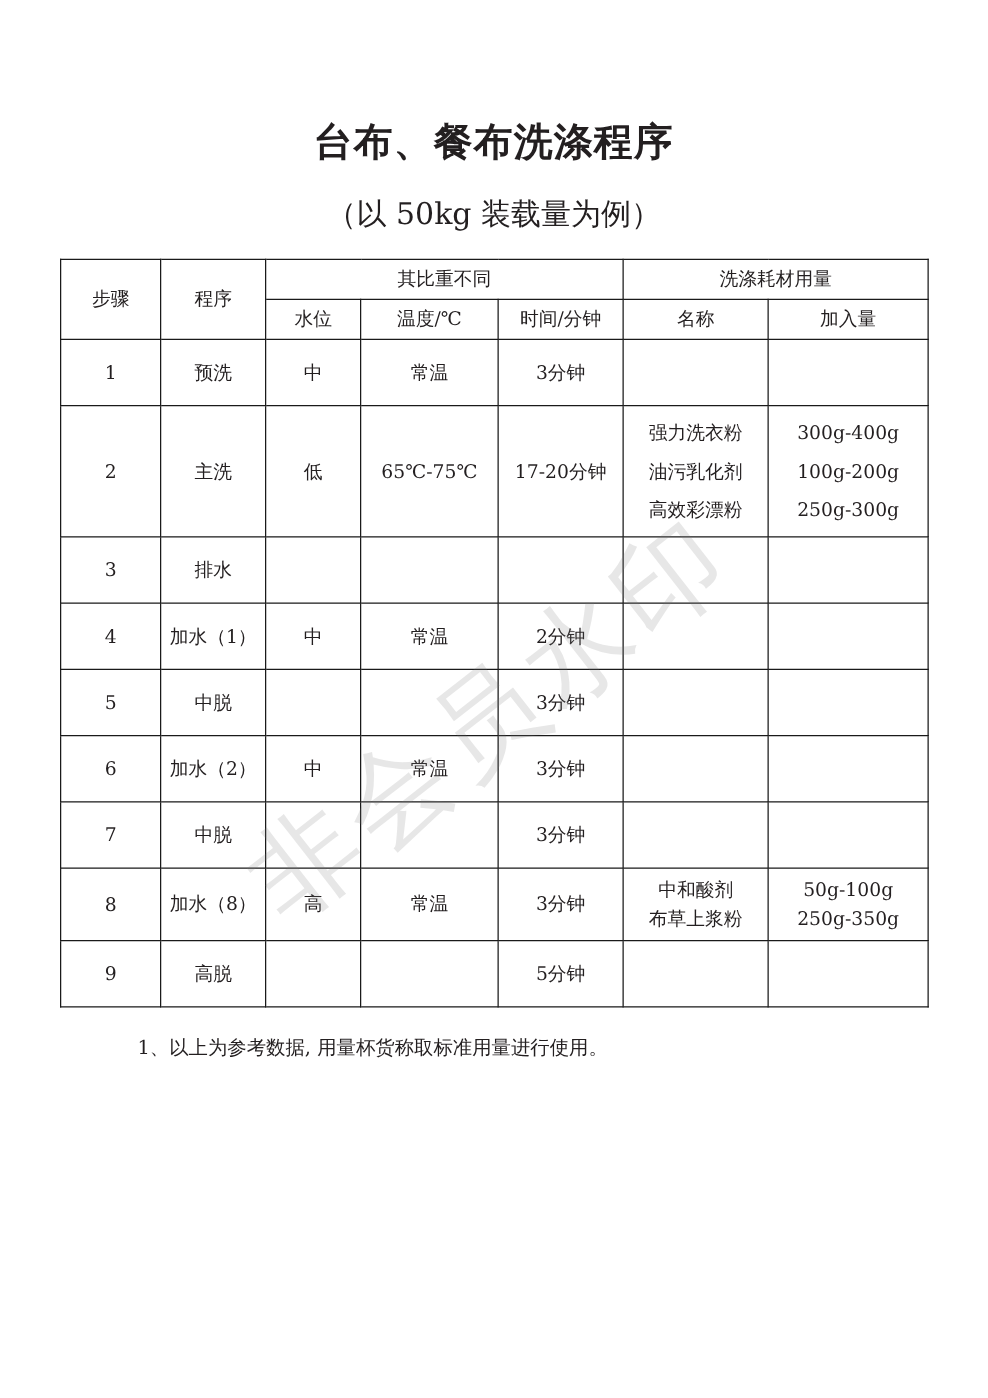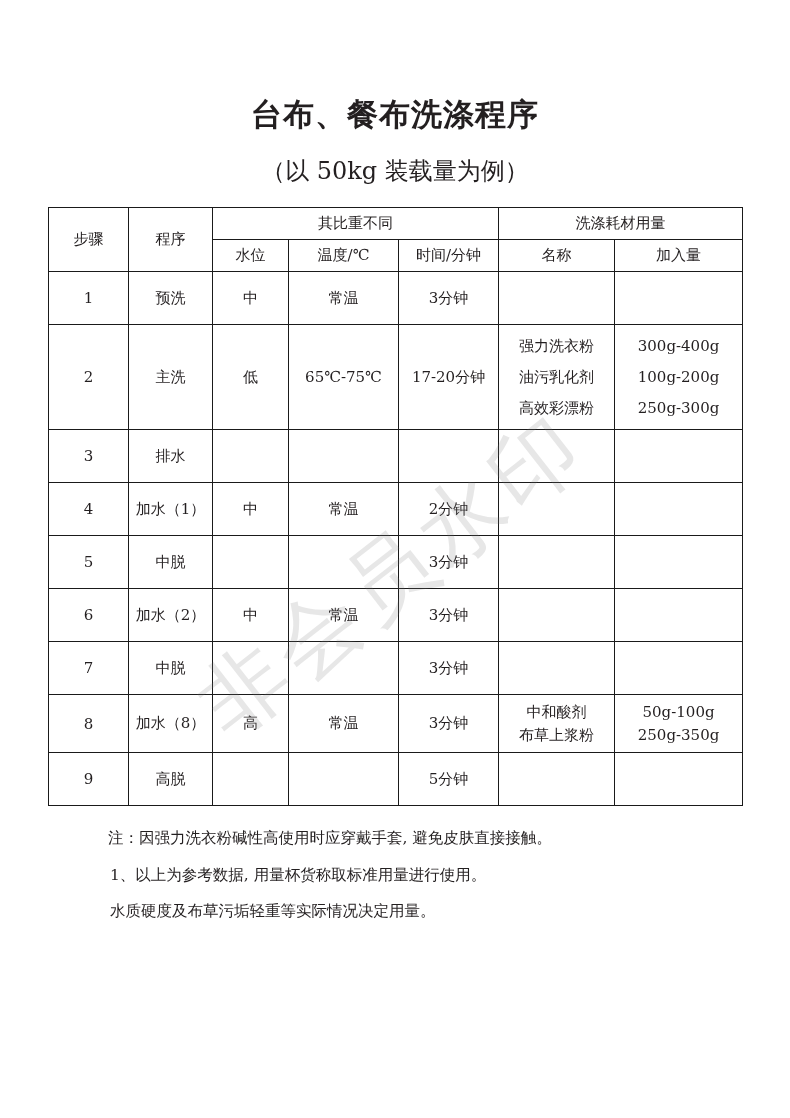--- a/index.html
+++ b/index.html
@@ -241,22 +241,20 @@
         <td></td>
         <td></td>
         <td>5分钟</td>
         <td></td>
         <td></td>
       </tr>
     </tbody>
   </table>
 
   <div class="notes">
-    <div class="note-line note-indent">注：因强力洗衣粉碱性高使用时应穿戴手套, 避免皮肤直接接触。</div>
     <div class="note-line note-indent2">1、以上为参考数据, 用量杯货称取标准用量进行使用。</div>
-    <div class="note-line note-cont">水质硬度及布草污垢轻重等实际情况决定用量。</div>
   </div>
 
   <div class="watermark">
     <span>非会员水印</span>
   </div>
 
 </div>
 
 </body></html>

